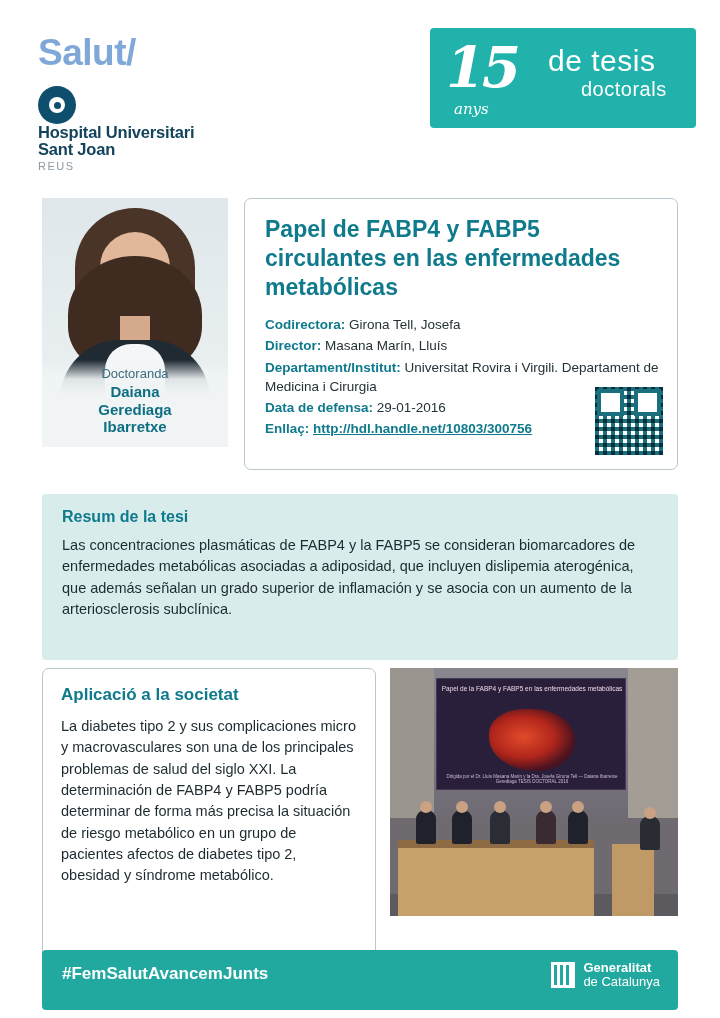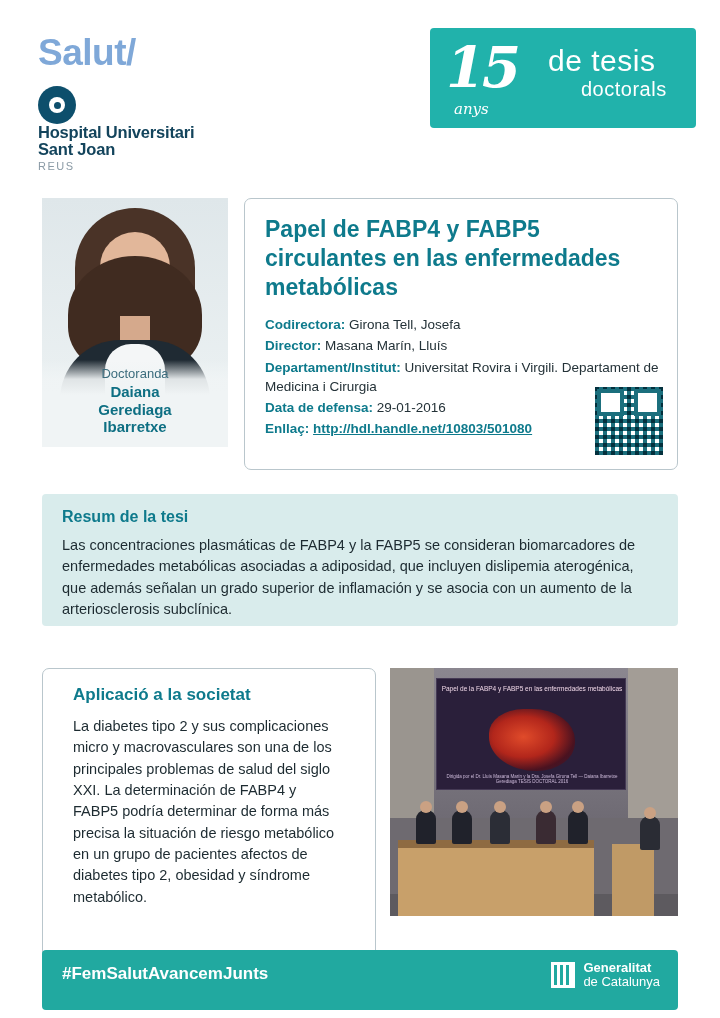--- a/index.html
+++ b/index.html
@@ -227,21 +227,21 @@
     border: 4px solid #1b6f7d;
     background: #ffffff;
   }
   .qr::before { left: 2px; top: 2px; }
   .qr::after { right: 2px; top: 2px; }
 
   
   .resum {
     position: absolute;
     left: 42px; top: 494px;
-    width: 636px; height: 132px;
+    width: 636px; height: 166px;
     background: #d9ecec;
     border-radius: 4px;
     padding: 14px 20px;
   }
   .resum-h {
     font-size: 16px;
     font-weight: bold;
     color: #0e7a8c;
     margin-bottom: 9px;
   }
@@ -251,21 +251,21 @@
     line-height: 1.47;
   }
 
   
   .aplic {
     position: absolute;
     left: 42px; top: 668px;
     width: 334px; height: 303px;
     border: 1px solid #b9c6cc;
     border-radius: 7px;
-    padding: 16px 30px;
+    padding: 16px 18px;
   }
   .aplic-h {
     font-size: 17px;
     font-weight: bold;
     color: #0e7a8c;
     margin-bottom: 11px;
   }
   .aplic-p {
     font-size: 14.5px;
     color: #1d2b31;
@@ -466,21 +466,21 @@
       <div class="meta-row">
         <span class="lbl">Departament/Institut:</span>
         <span>Universitat Rovira i Virgili. Departament de Medicina i Cirurgia</span>
       </div>
       <div class="meta-row">
         <span class="lbl">Data de defensa:</span>
         <span>29-01-2016</span>
       </div>
       <div class="meta-row">
         <span class="lbl">Enllaç:</span>
-        <a class="link" href="#">http://hdl.handle.net/10803/501080</a>
+        <a class="link" href="#">http://hdl.handle.net/10803/300756</a>
       </div>
     </div>
 
     <div class="qr"></div>
   </div>
 
   <div class="resum">
     <div class="resum-h">Resum de la tesi</div>
     <div class="resum-p">Las concentraciones plasmáticas de FABP4 y la FABP5 se consideran biomarcadores de enfermedades metabólicas asociadas a adiposidad, que incluyen dislipemia aterogénica, que además señalan un grado superior de inflamación y se asocia con un aumento de la arteriosclerosis subclínica.</div>
   </div>

